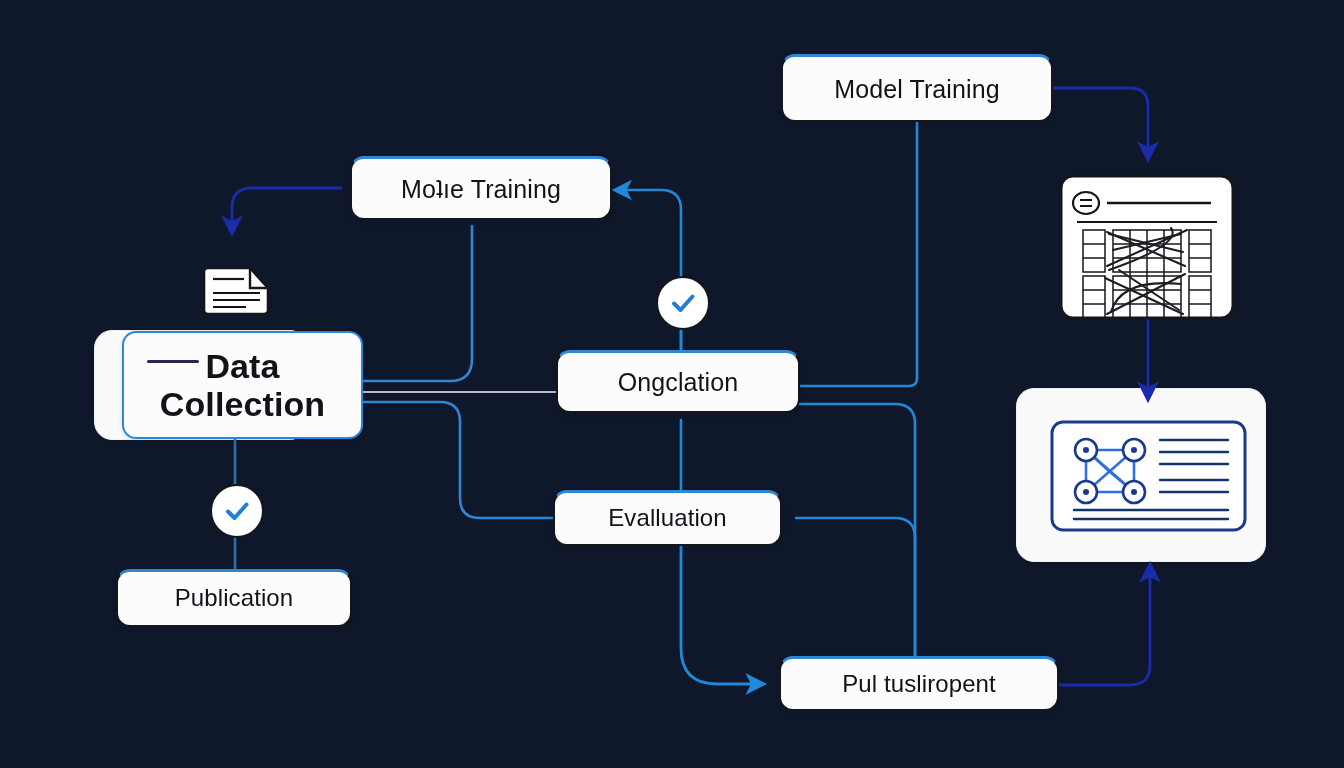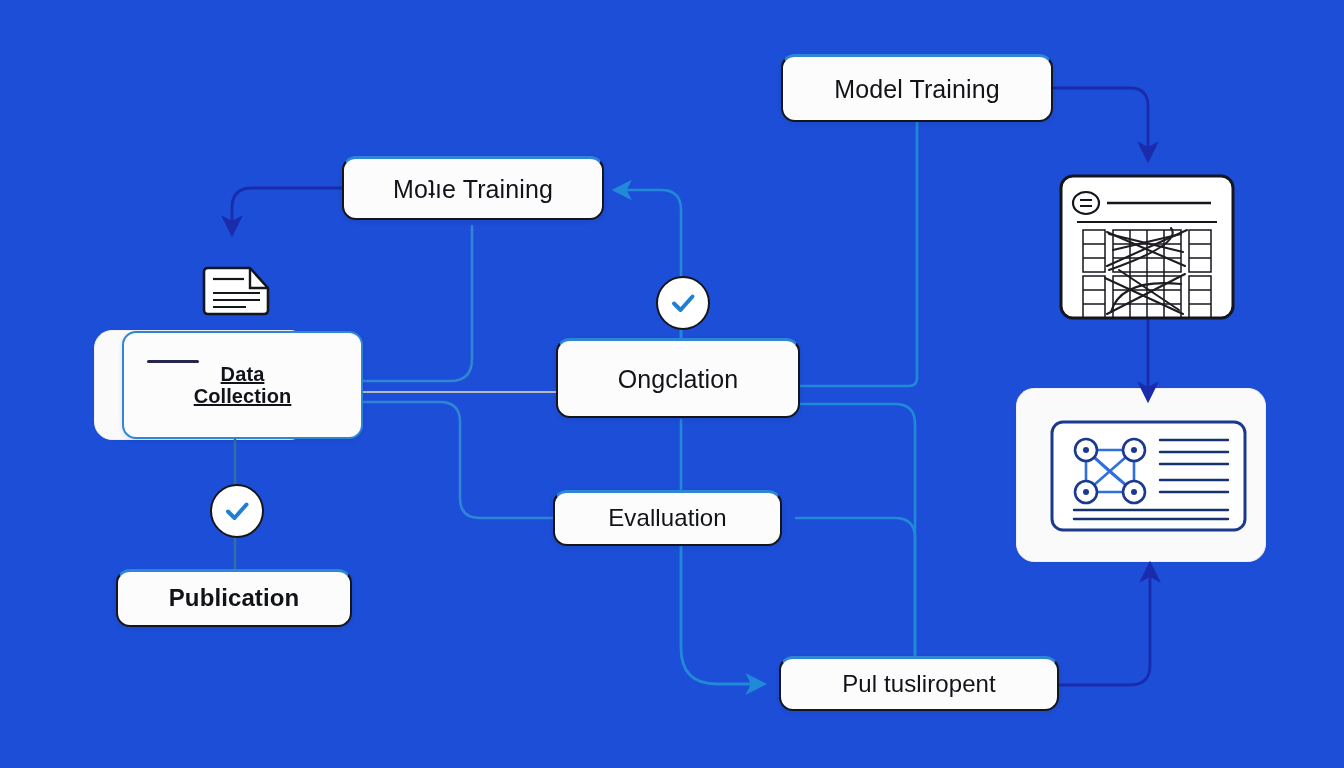--- a/index.html
+++ b/index.html
@@ -8,21 +8,21 @@
     padding: 0;
     background: #ffffff;
   }
   body {
     font-family: "Liberation Sans", sans-serif;
   }
   #canvas {
     position: relative;
     width: 1344px;
     height: 768px;
-    background: #1d4ed8;
+    background: #0f172a;
     overflow: hidden;
   }
   #edge-layer {
     position: absolute;
     left: 0; top: 0;
     width: 1344px;
     height: 768px;
     pointer-events: none;
   }
   .node {
@@ -231,39 +231,39 @@
   <div class="check-badge" style="left:210px; top:484px; width:50px; height:50px;">
     <svg width="32" height="32" viewBox="0 0 32 32">
       <path d="M7,16.5 L13.5,23 L25.5,9.5" fill="none" stroke="#1f7fd4" stroke-width="4" stroke-linecap="round" stroke-linejoin="round"></path>
     </svg>
   </div>
 
   <div class="node" style="left:781px; top:54px; width:272px; height:68px; border:2px solid #14161c; border-top:3px solid #2f86d4;">
     <span class="node-label" style="font-size:25px;">Model Training</span>
   </div>
 
-  <div class="node" style="left:342px; top:156px; width:262px; height:64px; border:2px solid #14161c; border-top:3px solid #2f86d4;">
+  <div class="node" style="left:350px; top:156px; width:262px; height:64px; border:2px solid #14161c; border-top:3px solid #2f86d4;">
     <span class="node-label" style="font-size:25px;">Moʇıe Training</span>
   </div>
 
   <div class="node" style="left:122px; top:331px; width:241px; height:108px; border:2.5px solid #2f86d4; flex-direction:column;">
-    <span class="node-label" style="font-size:20px; font-weight:bold; white-space:pre-line;text-decoration:underline;">Data
+    <span class="node-label" style="font-size:34px; font-weight:bold; white-space:pre-line;">Data
 Collection</span>
   </div>
   <div style="position:absolute; left:147px; top:360px; width:52px; height:3px; background:#26264f; border-radius:2px;"></div>
 
-  <div class="node" style="left:556px; top:338px; width:244px; height:80px; border:2px solid #14161c; border-top:3px solid #2f86d4;">
+  <div class="node" style="left:556px; top:350px; width:244px; height:63px; border:2px solid #14161c; border-top:3px solid #2f86d4;">
     <span class="node-label" style="font-size:25px;">Ongclation</span>
   </div>
 
   <div class="node" style="left:553px; top:490px; width:229px; height:56px; border:2px solid #14161c; border-top:3px solid #2f86d4;">
     <span class="node-label" style="font-size:24px;">Evalluation</span>
   </div>
 
   <div class="node" style="left:116px; top:569px; width:236px; height:58px; border:2px solid #14161c; border-top:3px solid #2f86d4;">
-    <span class="node-label" style="font-size:24px;font-weight:bold;">Publication</span>
+    <span class="node-label" style="font-size:24px;">Publication</span>
   </div>
 
   <div class="node" style="left:779px; top:656px; width:280px; height:55px; border:2px solid #14161c; border-top:3px solid #2f86d4;">
     <span class="node-label" style="font-size:24px;">Pul tusliropent</span>
   </div>
 
 </div>
 
 </body></html>

